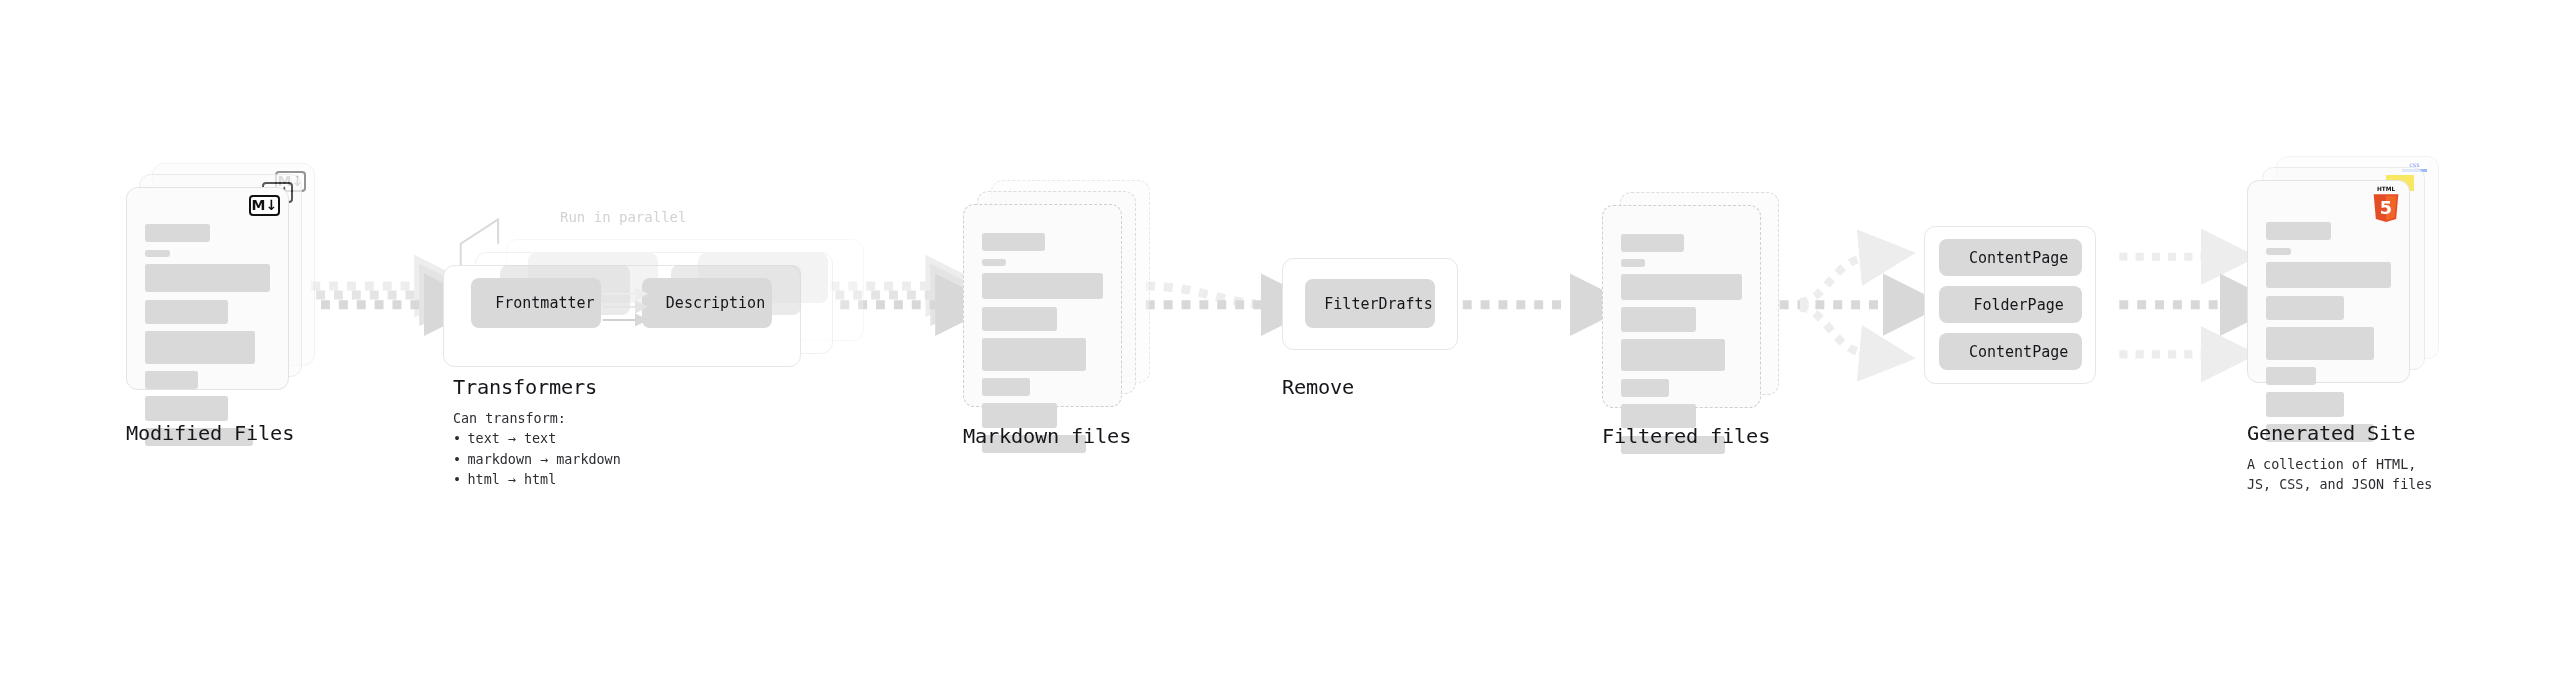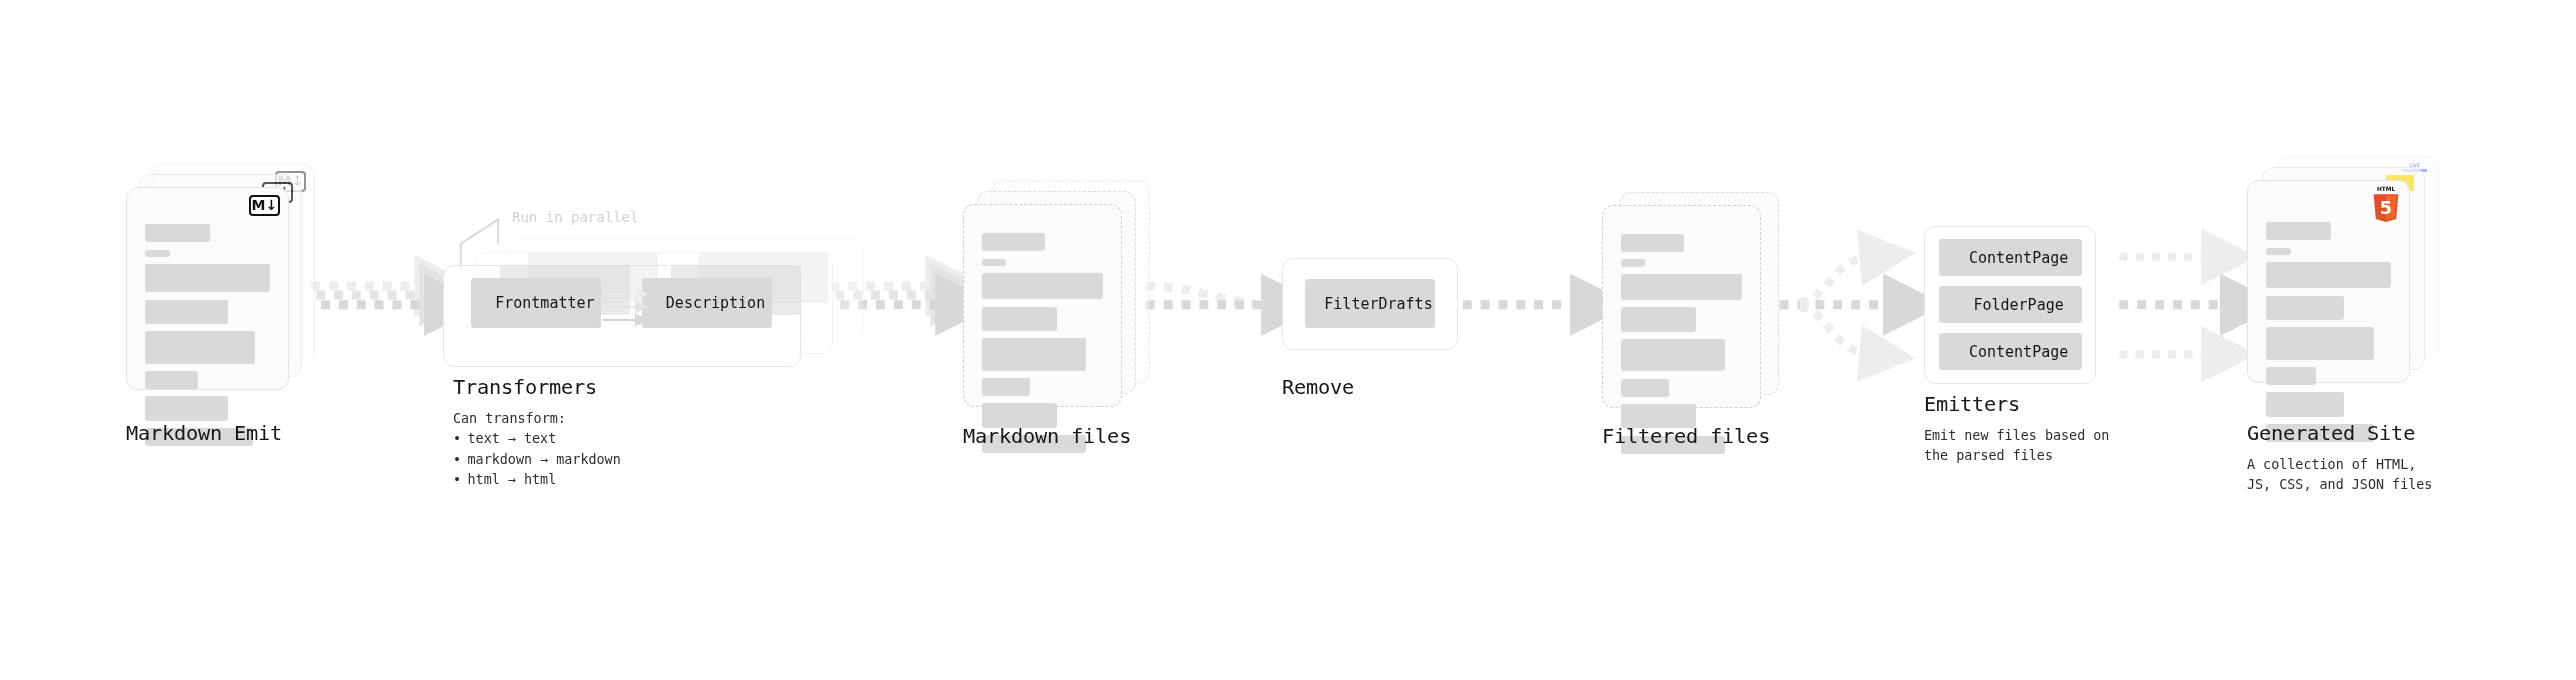--- a/index.html
+++ b/index.html
@@ -95,34 +95,34 @@
     border: 1.3px solid #e6e6e6;
     border-radius: 11.4px;
     background: #ffffff;
   }
   .group.l2 { opacity: .55; }
   .group.l3 { opacity: .30; }
 
   .chip {
     position: absolute;
     background: #d9d9d9;
-    border-radius: 3px;
+    border-radius: 8px;
     display: flex; align-items: center; justify-content: center;
     font-family: "DejaVu Sans Mono", monospace;
     font-size: 15px; color: #14161a;
     white-space: nowrap;
     padding-left: 17px;
   }
   .chip.l2 { opacity: .55; }
   .chip.l3 { opacity: .32; }
 
   .parallel-label {
     position: absolute;
     font-family: "DejaVu Sans Mono", monospace;
-    font-size: 14px; color: #d2d2d2; white-space: nowrap;
+    font-size: 14px; color: #d2d2d2; white-space: nowrap; margin-left: 48px;
   }
 
   svg.overlay { position:absolute; left:0; top:0; width:2576px; height:681px; pointer-events:none; }
 </style>
 </head>
 <body>
 
 <div id="stage">
 
   <svg class="overlay" viewBox="0 0 3170 838">
@@ -191,21 +191,21 @@
         <div class="ln" style="width:100%; height:28px;"></div>
         <div class="ln" style="width:66%; height:24.4px;"></div>
         <div class="ln" style="width:88%; height:32.5px;"></div>
         <div class="ln" style="width:42%;"></div>
         <div class="ln" style="width:66%; height:24.4px;"></div>
         <div class="ln" style="width:86%;"></div>
       </div>
     </div>
   </div>
   <div class="caption" style="left:126px; top:421px;">
-    <div class="cap-title">Markdown Emit</div>
+    <div class="cap-title">Modified Files</div>
   </div>
 
   <div class="node" style="left:443px; top:219px;">
     <div class="parallel-label" style="left:69px; top:-9.8px;">Run in parallel</div>
 
     <div class="group l3" style="left:63px; top:19.5px; width:358px; height:102px;"></div>
     <div class="group l2" style="left:32px; top:32.5px; width:358px; height:102px;"></div>
     <div class="group" style="left:0px; top:46px; width:358px; height:102px;"></div>
 
     <div class="chip l3" style="left:85px; top:34px; width:130px; height:50px;"></div>
@@ -279,25 +279,20 @@
   </div>
   <div class="caption" style="left:1602px; top:424px;">
     <div class="cap-title">Filtered files</div>
   </div>
 
   <div class="node" style="left:1924px; top:226px;">
     <div class="group" style="left:0px; top:0px; width:172px; height:158px;"></div>
     <div class="chip" style="left:14.6px; top:13px; width:143px; height:37px;">ContentPage</div>
     <div class="chip" style="left:14.6px; top:60px; width:143px; height:37px;">FolderPage</div>
     <div class="chip" style="left:14.6px; top:107px; width:143px; height:37px;">ContentPage</div>
-  </div>
-  <div class="caption" style="left:1924px; top:392px;">
-    <div class="cap-title">Emitters</div>
-    <div class="cap-sub">Emit new files based on
-the parsed files</div>
   </div>
 
   <div class="stack" style="left:2247px; top:156px; width:195px; height:244px;">
     <div class="card l3" style="left:29px; top:0px; width:163px; height:203px;">
       <div class="badge css-badge" style="right:11.4px; top:5.7px;">
         <span>CSS</span>
         <span class="bar"></span>
       </div>
     </div>
     <div class="card l2" style="left:14.6px; top:11.4px; width:163px; height:203px;">

